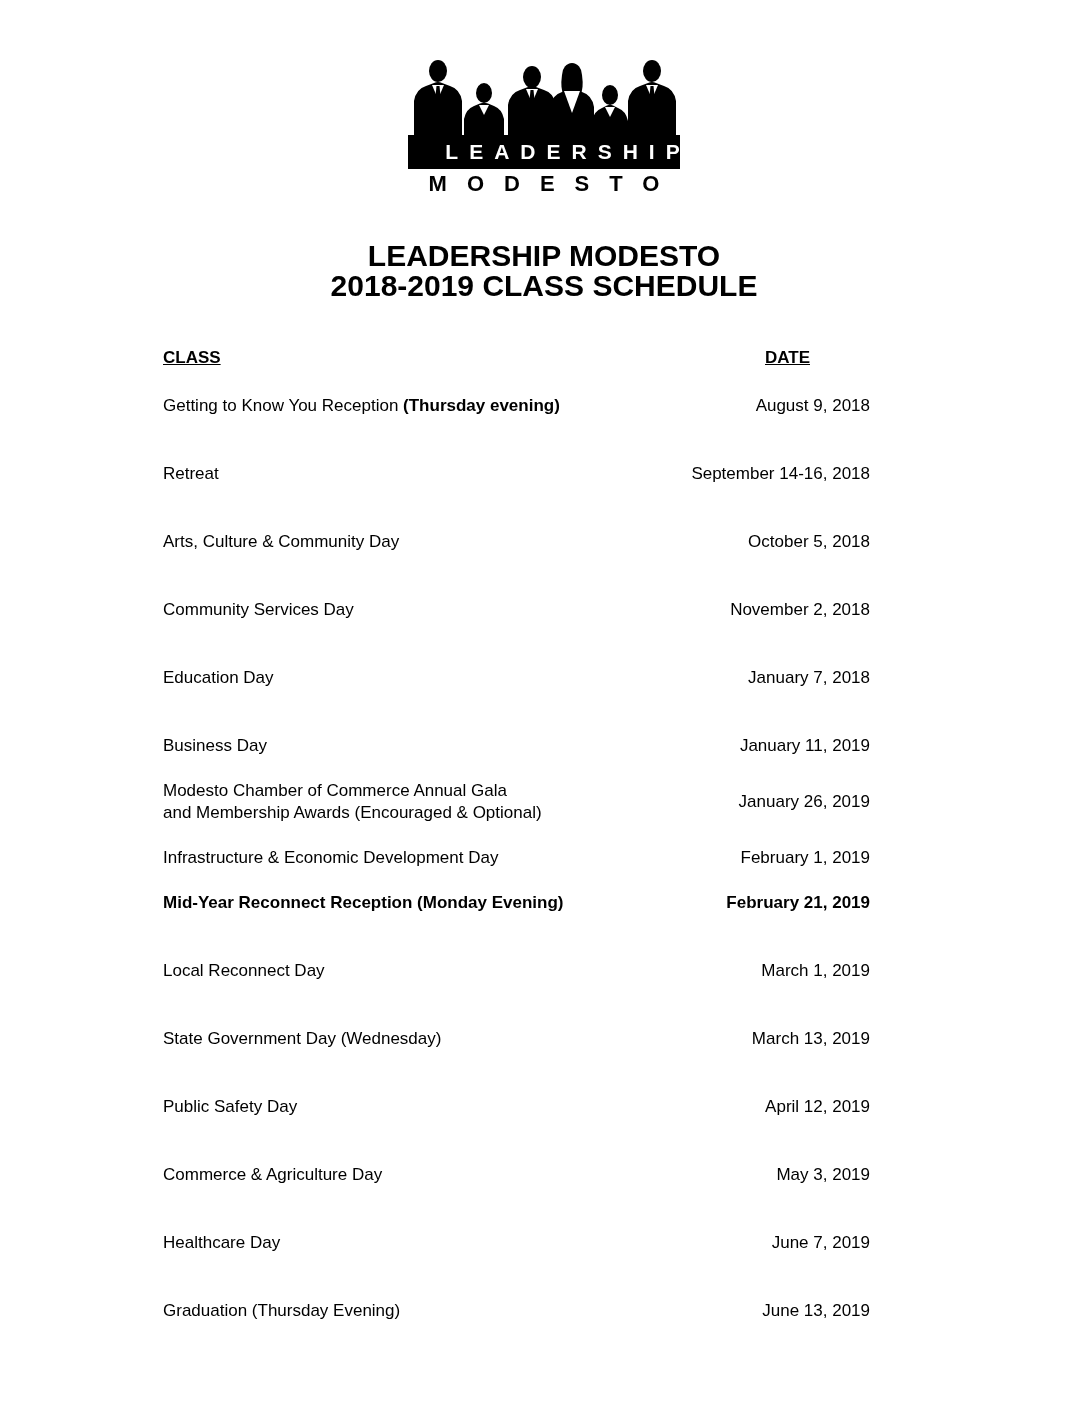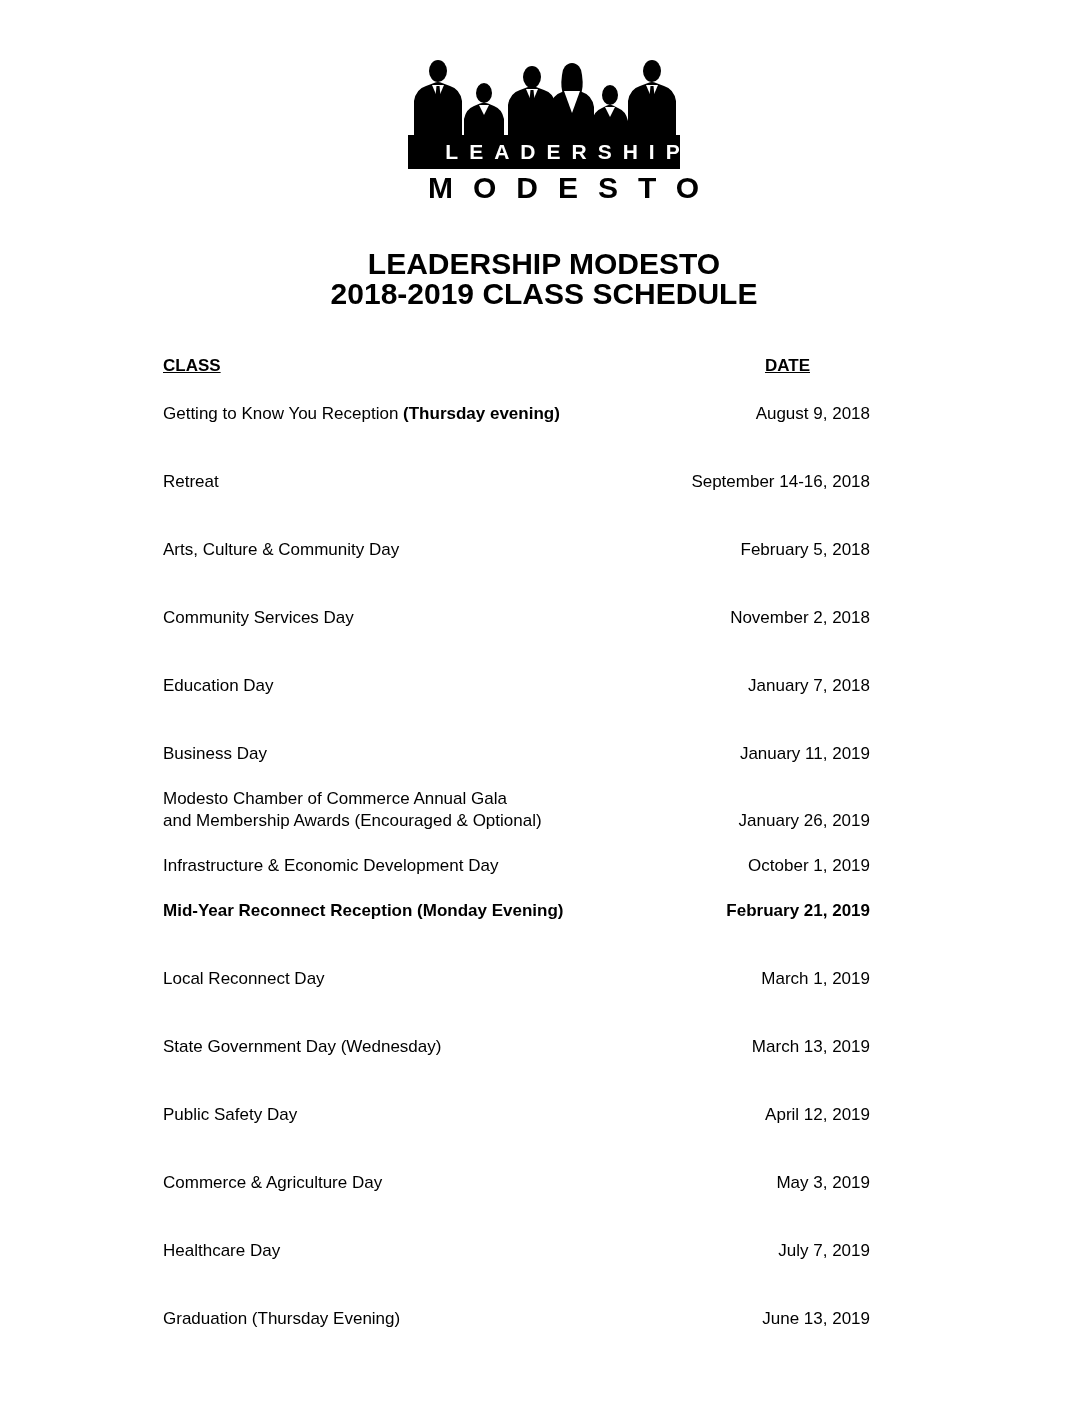--- a/index.html
+++ b/index.html
@@ -21,21 +21,21 @@
     background:#000000;
     height:34px;
     display:flex; align-items:center; justify-content:center;padding-left:37px;
   }
   .logo-band span {
     color:#ffffff; font-weight:bold; font-size:21px;
     letter-spacing:11px; text-indent:11px; white-space:nowrap;
   }
   .logo-modesto {
     margin-top:2px; text-align:center;
-    font-weight:bold; font-size:30px;
+    font-weight:bold; font-size:22px;
     letter-spacing:20px; text-indent:20px; white-space:nowrap;
   }
 
   
   .doc-title {
     margin-top:44px;
     text-align:center;
     font-weight:bold;
     font-size:30px;
     line-height:30px;
@@ -54,21 +54,21 @@
     font-weight:bold;
     text-decoration:underline;
   }
   .h-date {
     width:210px;
     text-align:center;
     text-indent:45px;
     font-weight:bold;
     text-decoration:underline;
   }
-  .row { display:flex; align-items:flex-end; margin-bottom:46px; }
+  .row { display:flex; align-items:center; margin-bottom:46px; }
   .row.tight { margin-bottom:23px; }
   .cls { flex:1; padding-right:20px; }
   .date-cell { width:210px; text-align:right; white-space:nowrap; }
   .bold { font-weight:bold; }
 </style>
 </head>
 <body>
 
 <div class="page">
 
@@ -144,21 +144,21 @@
       
     </div>
     <div class="date-cell">September 14-16, 2018</div>
   </div>
 
   <div class="row">
     <div class="cls">
       <span class="cls-normal">Arts, Culture &amp; Community Day</span><span class="cls-bold bold"></span>
       
     </div>
-    <div class="date-cell">February 5, 2018</div>
+    <div class="date-cell">October 5, 2018</div>
   </div>
 
   <div class="row">
     <div class="cls">
       <span class="cls-normal">Community Services Day</span><span class="cls-bold bold"></span>
       
     </div>
     <div class="date-cell">November 2, 2018</div>
   </div>
 
@@ -184,21 +184,21 @@
       <div class="cls-line2">and Membership Awards (Encouraged &amp; Optional)</div>
     </div>
     <div class="date-cell">January 26, 2019</div>
   </div>
 
   <div class="row tight">
     <div class="cls">
       <span class="cls-normal">Infrastructure &amp; Economic Development Day</span><span class="cls-bold bold"></span>
       
     </div>
-    <div class="date-cell">October 1, 2019</div>
+    <div class="date-cell">February 1, 2019</div>
   </div>
 
   <div class="row">
     <div class="cls">
       <span class="cls-normal"></span><span class="cls-bold bold">Mid-Year Reconnect Reception (Monday Evening)</span>
       
     </div>
     <div class="date-cell bold">February 21, 2019</div>
   </div>
 
@@ -232,21 +232,21 @@
       
     </div>
     <div class="date-cell">May 3, 2019</div>
   </div>
 
   <div class="row">
     <div class="cls">
       <span class="cls-normal">Healthcare Day</span><span class="cls-bold bold"></span>
       
     </div>
-    <div class="date-cell">July 7, 2019</div>
+    <div class="date-cell">June 7, 2019</div>
   </div>
 
   <div class="row">
     <div class="cls">
       <span class="cls-normal">Graduation (Thursday Evening)</span><span class="cls-bold bold"></span>
       
     </div>
     <div class="date-cell">June 13, 2019</div>
   </div>
 </div>

